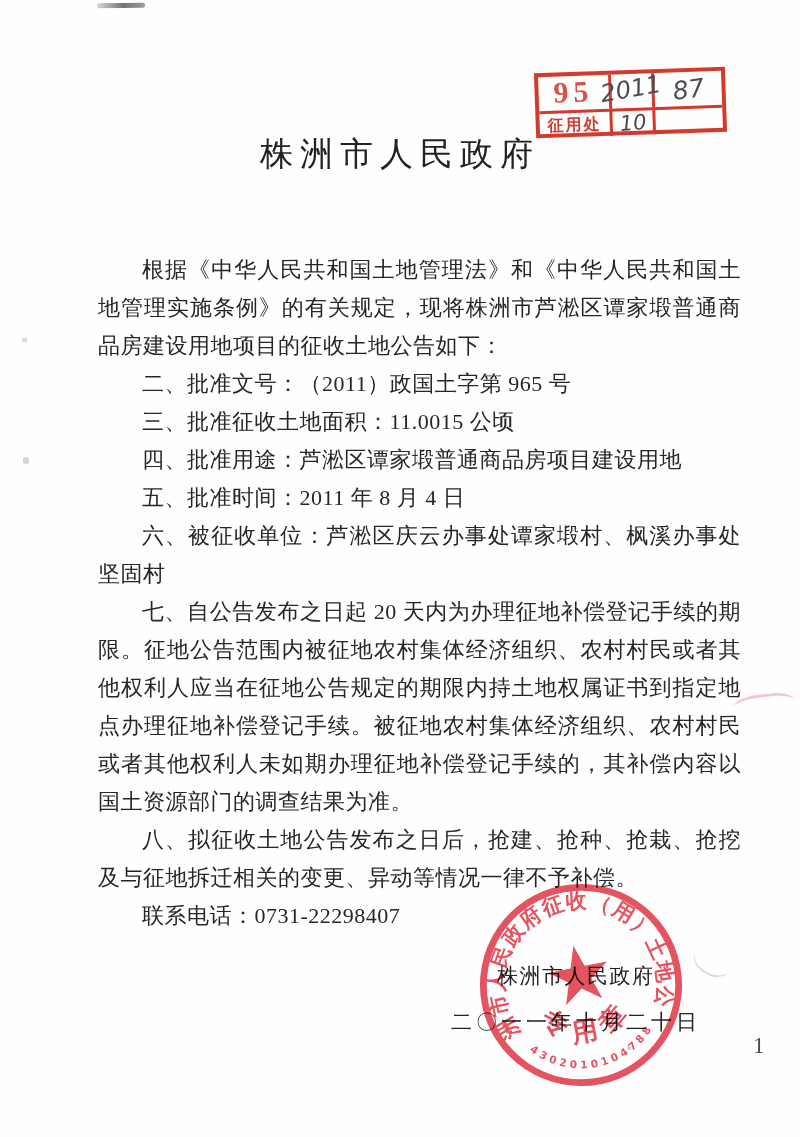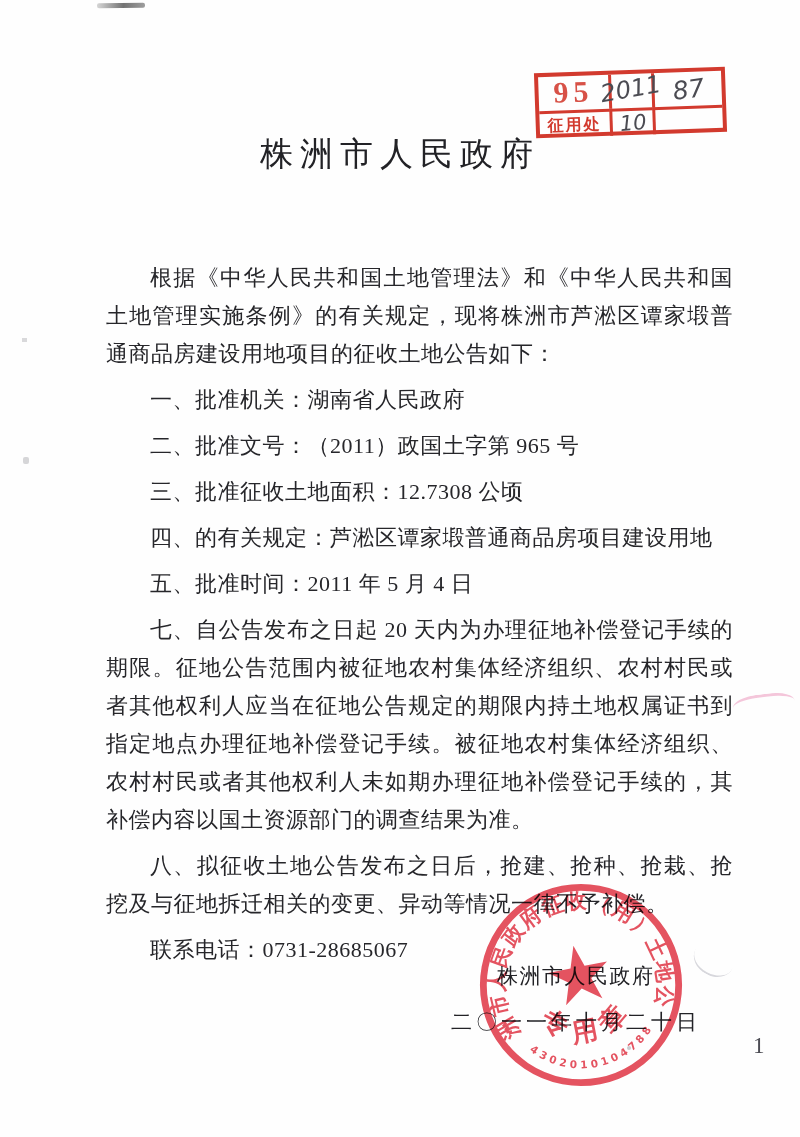--- a/index.html
+++ b/index.html
@@ -62,21 +62,21 @@
   
   .title-block { position:absolute; left:0; top:131px; width:100%; text-align:center; }
   .title-line { font-size:33px; letter-spacing:7px; line-height:46px; color:#222226; }
 
   
   .body-block {
     position:absolute; left:98px; top:251px; width:643px;
     font-size:22px; line-height:38px; text-align:justify;
     letter-spacing:.5px;
   }
-  .body-block p { text-indent:2em; margin:8px; }
+  .body-block p { text-indent:2em; margin:0; }
 
   
   .signature-line {
     position:absolute; left:497px; top:962px; font-size:21px;
     letter-spacing:1.5px; color:#222226; z-index:2; white-space:nowrap;
   }
   .date-line {
     position:absolute; left:451px; top:1008px; font-size:21px;
     letter-spacing:4px; color:#222226; z-index:2; white-space:nowrap;
   }
@@ -130,28 +130,28 @@
       <span></span>
     </div>
   </div>
 
   <div class="title-block">
     <div class="title-line">株洲市人民政府</div>
   </div>
 
   <div class="body-block">
     <p>根据《中华人民共和国土地管理法》和《中华人民共和国土地管理实施条例》的有关规定，现将株洲市芦淞区谭家塅普通商品房建设用地项目的征收土地公告如下：</p>
-    <p>一、批准机关：湖南省人民政府</p>
     <p>二、批准文号：（2011）政国土字第 965 号</p>
-    <p>三、批准征收土地面积：12.7308 公顷</p>
-    <p>四、的有关规定：芦淞区谭家塅普通商品房项目建设用地</p>
-    <p>五、批准时间：2011 年 5 月 4 日</p>
+    <p>三、批准征收土地面积：11.0015 公顷</p>
+    <p>四、批准用途：芦淞区谭家塅普通商品房项目建设用地</p>
+    <p>五、批准时间：2011 年 8 月 4 日</p>
+    <p>六、被征收单位：芦淞区庆云办事处谭家塅村、枫溪办事处坚固村</p>
     <p>七、自公告发布之日起 20 天内为办理征地补偿登记手续的期限。征地公告范围内被征地农村集体经济组织、农村村民或者其他权利人应当在征地公告规定的期限内持土地权属证书到指定地点办理征地补偿登记手续。被征地农村集体经济组织、农村村民或者其他权利人未如期办理征地补偿登记手续的，其补偿内容以国土资源部门的调查结果为准。</p>
     <p>八、拟征收土地公告发布之日后，抢建、抢种、抢栽、抢挖及与征地拆迁相关的变更、异动等情况一律不予补偿。</p>
-    <p>联系电话：0731-28685067</p>
+    <p>联系电话：0731-22298407</p>
   </div>
 
   <div class="signature-line">株洲市人民政府</div>
   <div class="date-line">二〇一一年十月二十日</div>
 
   <div class="seal-wrap">
     <svg viewBox="0 0 200 200">
       <defs>
         <path id="sealRingPath" d="M 32 128 A 73.5 73.5 0 1 1 168 128" fill="none"></path>
         <path id="sealBottomPath" d="M 56 128 A 52 52 0 0 0 144 128" fill="none"></path>

